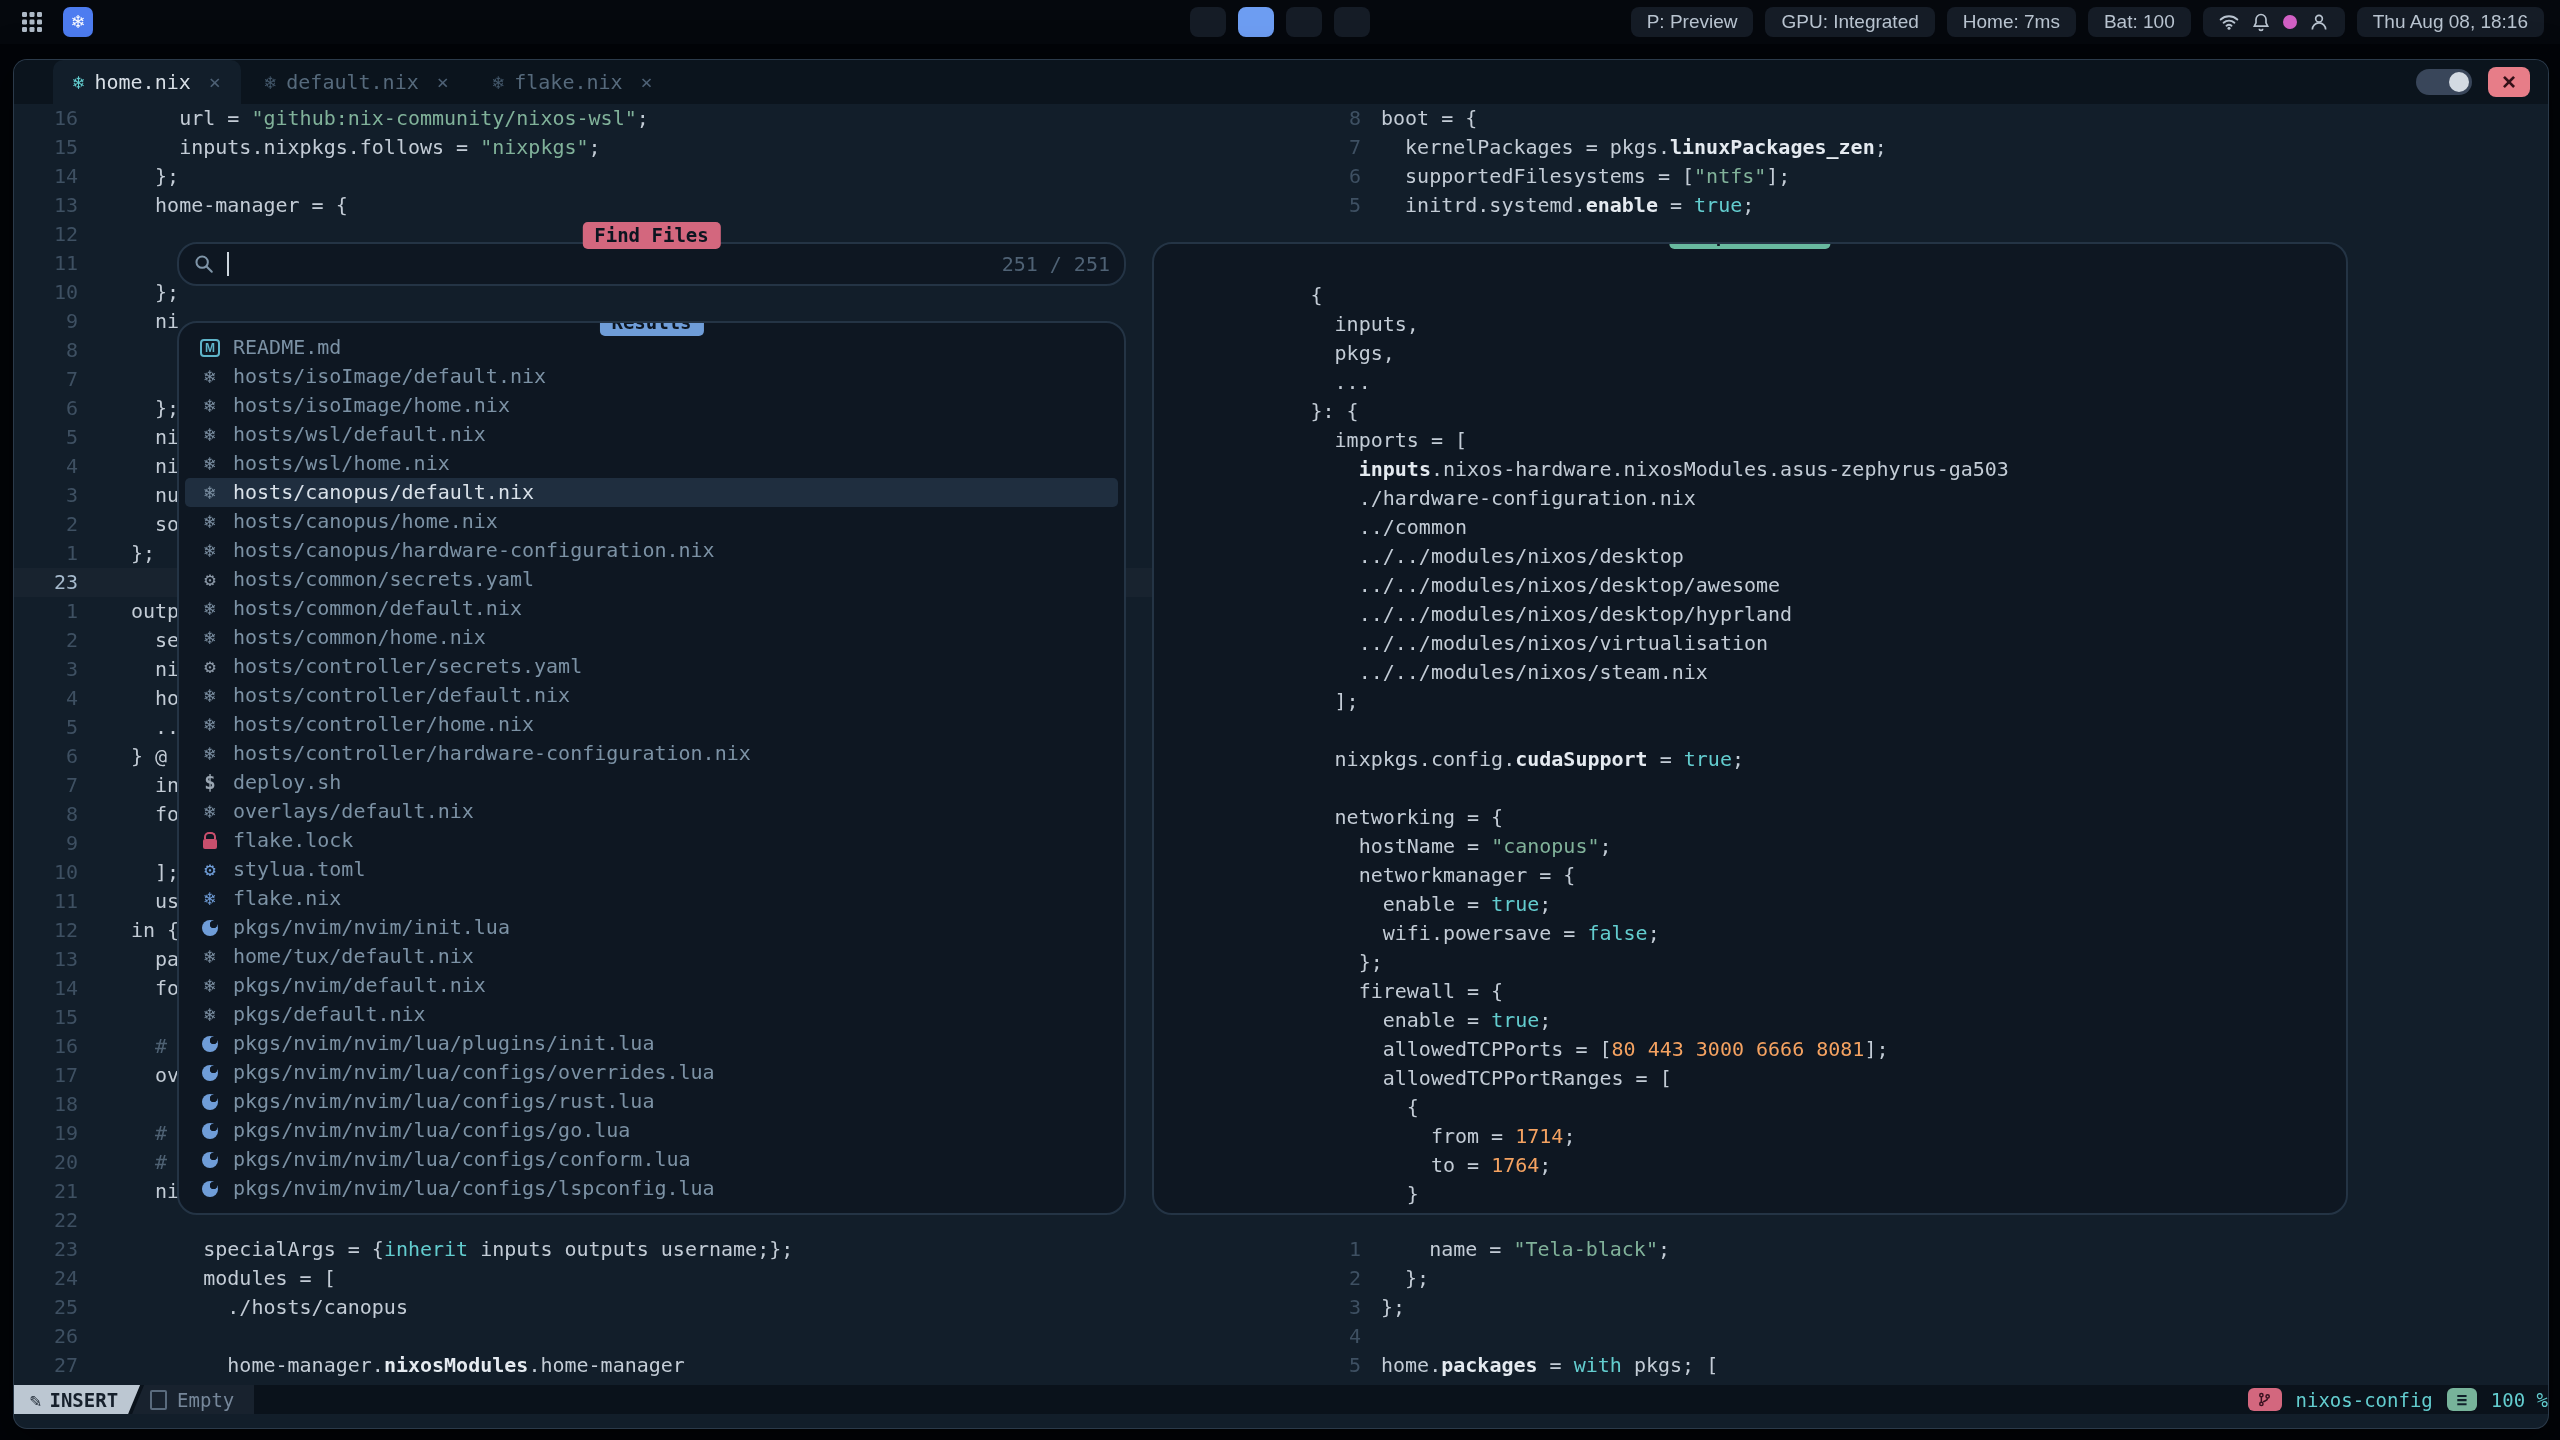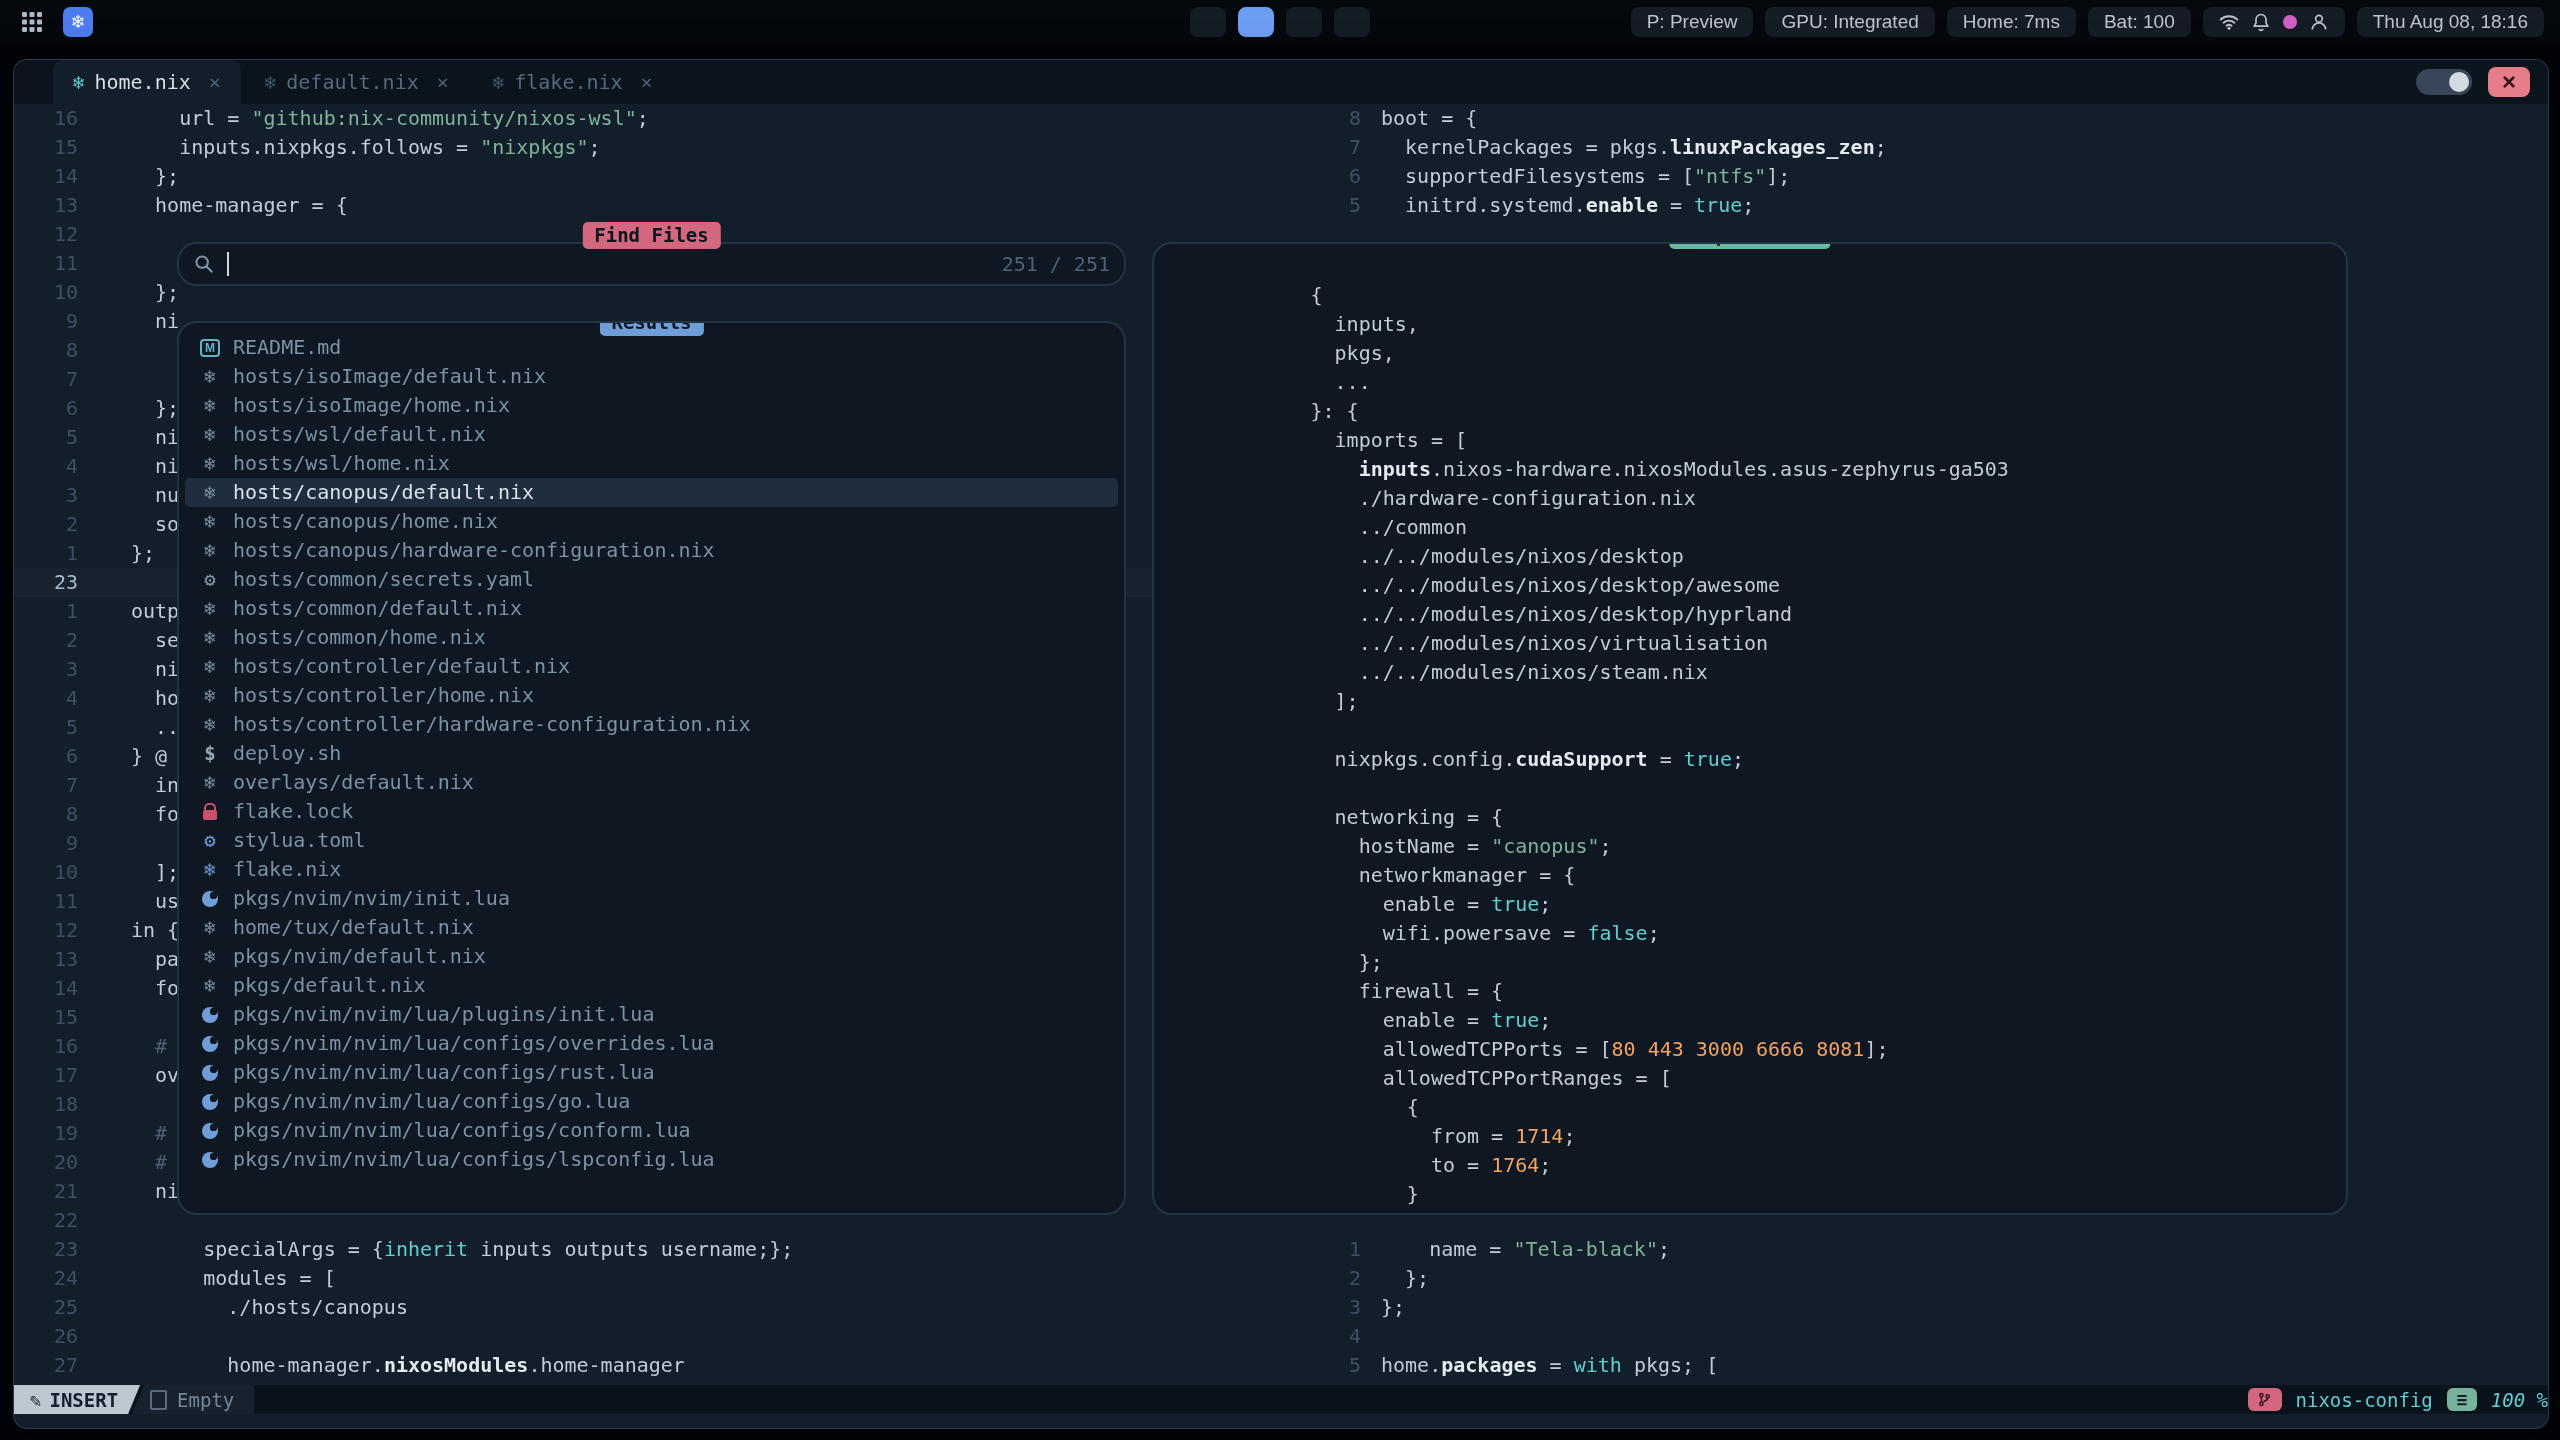--- a/index.html
+++ b/index.html
@@ -115,21 +115,21 @@
             padding:0 20px 0 18px;margin-left:-8px;
             clip-path:polygon(12px 0,100% 0,100% 100%,0 100%);gap:10px;}
   .file-mini{width:13px;height:16px;border:2px solid #5a6b7d;border-radius:2px;}
   .sl-right{margin-left:auto;display:flex;align-items:center;gap:14px;}
   .git-chip{width:34px;height:23px;border-radius:6px;background:#d3677e;
             display:flex;align-items:center;justify-content:center;}
   .repo{color:#63cdcf;}
   .lines-chip{width:30px;height:23px;border-radius:6px;background:#77b39a;color:#10202a;
               display:flex;align-items:center;justify-content:center;font-weight:bold;}
   .lines-chip::before{content:"\2261";font-size:18px;}
-  .percent{color:#63cdcf;font-style:italic;}
+  .percent{color:#63cdcf;}
 </style>
 </head>
 <body>
 
 <header class="topbar">
   <div class="tb-left">
     <button class="tb-iconbtn">
       <svg width="24" height="24" viewBox="0 0 24 24">
         <g fill="#aeb9c6">
           <rect x="2" y="2" width="5" height="5" rx="1.2"></rect>
@@ -502,20 +502,24 @@
           </div>
           <div class="rrow">
             <span class="ficon ic-nix"></span>
             <span class="rlabel">hosts/common/default.nix</span>
           </div>
           <div class="rrow">
             <span class="ficon ic-nix"></span>
             <span class="rlabel">hosts/common/home.nix</span>
           </div>
           <div class="rrow">
+            <span class="ficon ic-yml"></span>
+            <span class="rlabel">hosts/controller/secrets.yaml</span>
+          </div>
+          <div class="rrow">
             <span class="ficon ic-nix"></span>
             <span class="rlabel">hosts/controller/default.nix</span>
           </div>
           <div class="rrow">
             <span class="ficon ic-nix"></span>
             <span class="rlabel">hosts/controller/home.nix</span>
           </div>
           <div class="rrow">
             <span class="ficon ic-nix"></span>
             <span class="rlabel">hosts/controller/hardware-configuration.nix</span>

